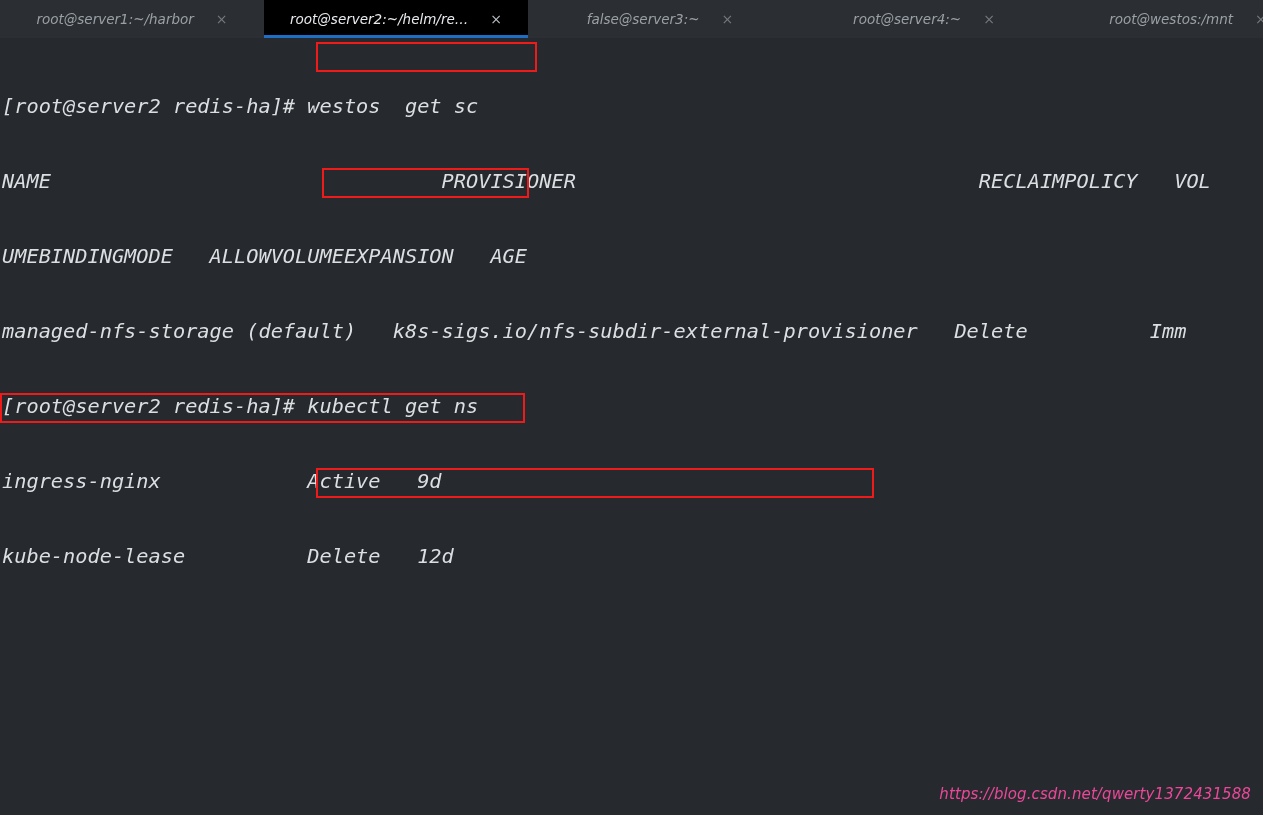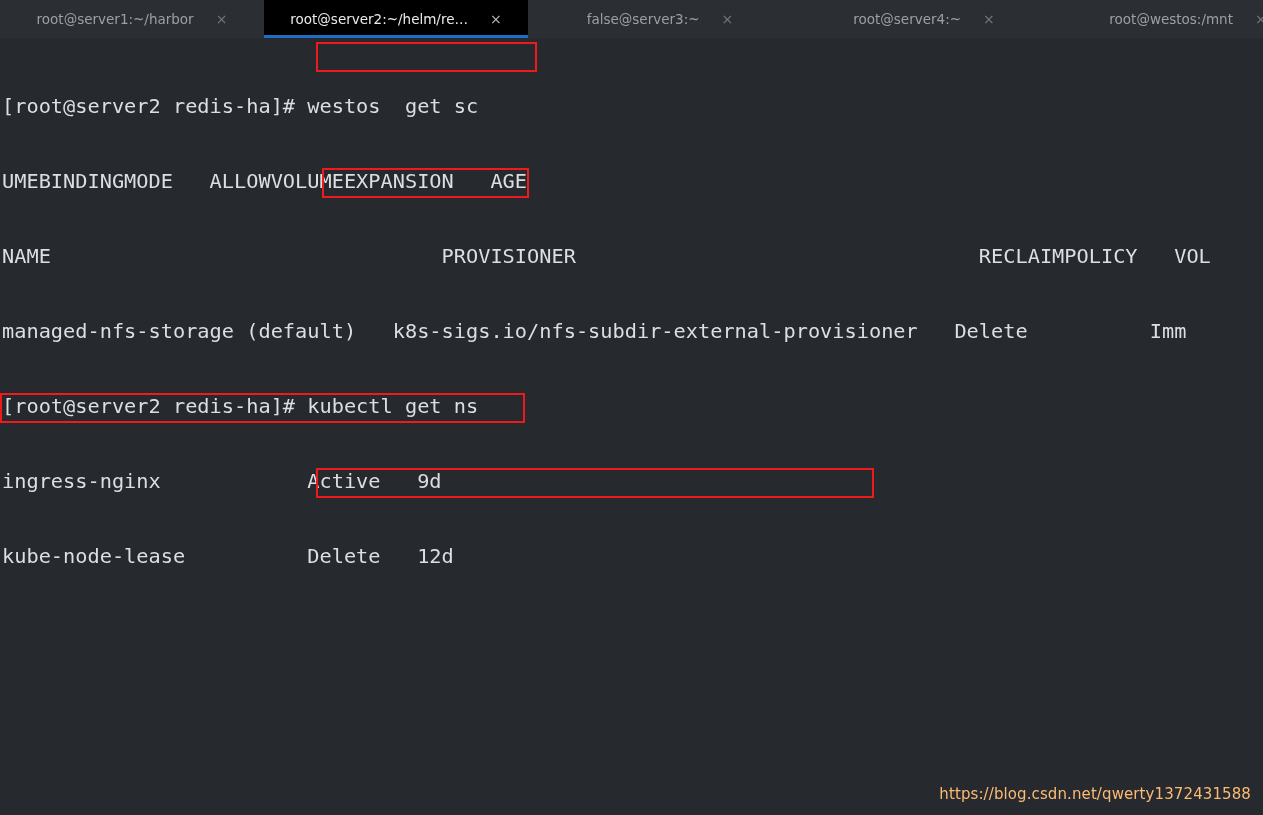--- a/index.html
+++ b/index.html
@@ -7,20 +7,21 @@
     padding: 0;
     background: #262a2e;
   }
   #app {
     position: relative;
     width: 1263px;
     height: 815px;
     overflow: hidden;
     background: #262a2e;
     font-family: "DejaVu Sans Mono", monospace;
+    font-style: italic;
   }
 
   
   .tabbar {
     position: relative;
     height: 38px;
     background: #2b2f33;
     display: flex;
     align-items: stretch;
     overflow: hidden;
@@ -88,21 +89,21 @@
     box-sizing: border-box;
     pointer-events: none;
   }
 
   .watermark {
     position: absolute;
     right: 12px;
     bottom: 12px;
     font-family: "DejaVu Sans", sans-serif;
     font-size: 15px;
-    color: #fdba74;
+    color: #ec4899;
     letter-spacing: 0.1px;
   }
 </style>
 </head>
 <body>
 
 <div id="app">
 
   <div class="tabbar">
     <div class="tab" style="width:236px">
@@ -124,22 +125,22 @@
     <div class="tab" style="width:236px">
       <span class="tab-label">root@westos:/mnt</span>
       <span class="tab-close">×</span>
     </div>
 
   </div>
 
   <div class="terminal">
     <div class="term-lines">
       <div class="line">[root@server2 redis-ha]# westos  get sc</div>
+      <div class="line">NAME                                PROVISIONER                                 RECLAIMPOLICY   VOL</div>
       <div class="line">UMEBINDINGMODE   ALLOWVOLUMEEXPANSION   AGE</div>
-      <div class="line">NAME                                PROVISIONER                                 RECLAIMPOLICY   VOL</div>
       <div class="line">managed-nfs-storage (default)   k8s-sigs.io/nfs-subdir-external-provisioner   Delete          Imm</div>
       <div class="line">[root@server2 redis-ha]# kubectl get ns</div>
       <div class="line">ingress-nginx            Active   9d</div>
       <div class="line">kube-node-lease          Delete   12d</div>
       
       
       
       
       
       

